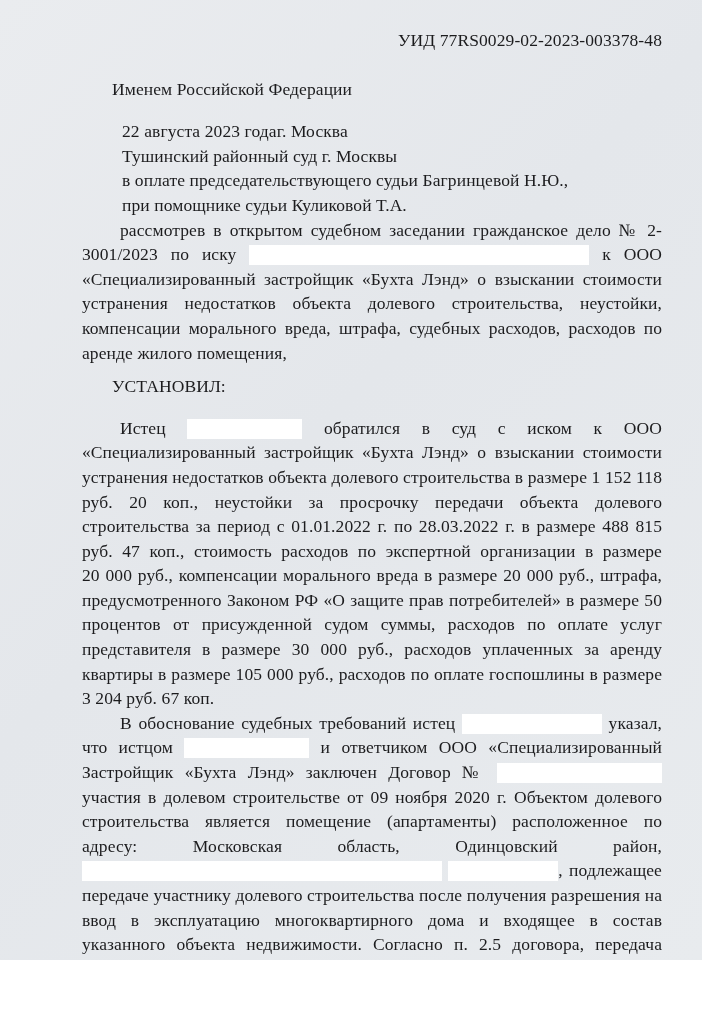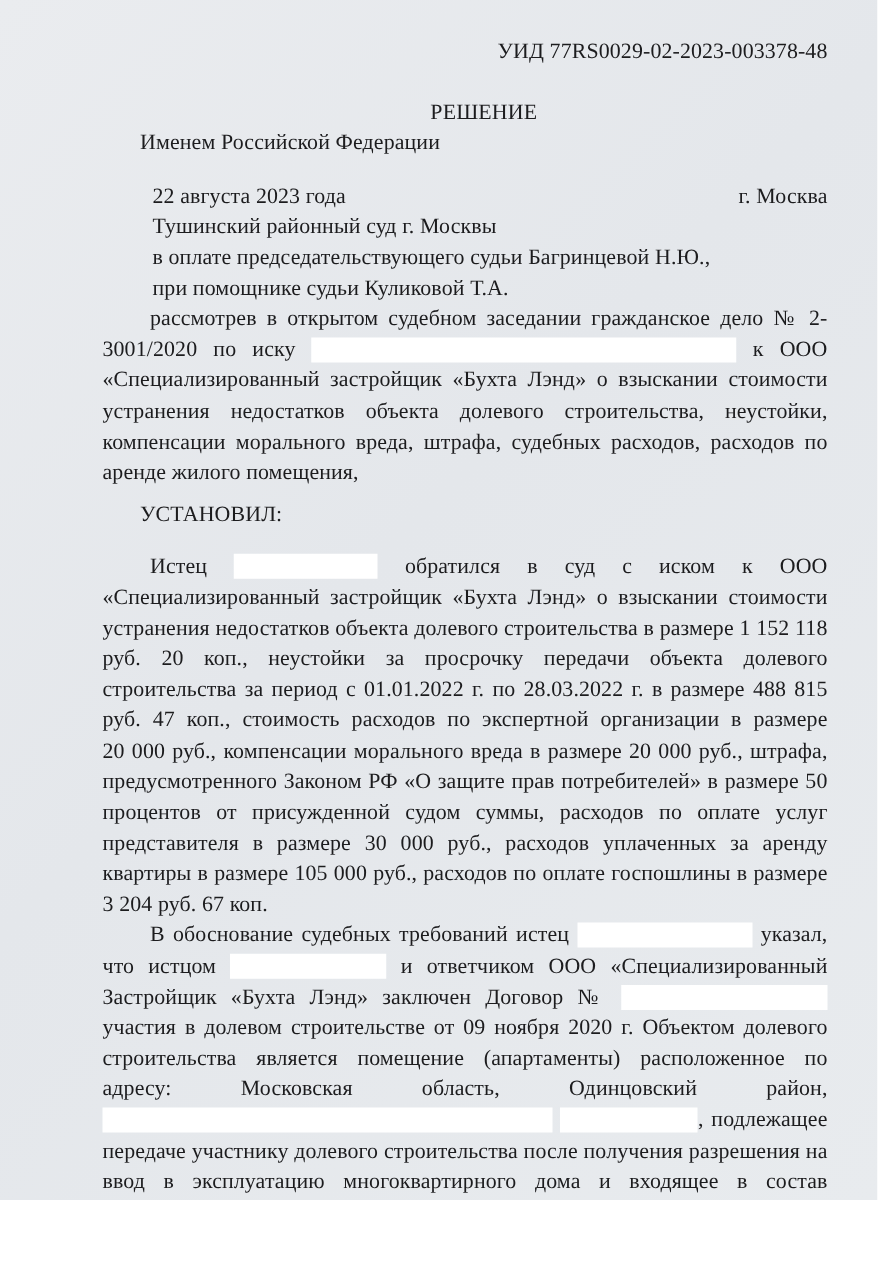--- a/index.html
+++ b/index.html
@@ -32,21 +32,20 @@
     margin: 8px 0 0 0;
     padding-left: 30px;
   }
   .subtitle {
     text-align: left;
     margin: 0 0 18px 0;
     padding-left: 30px;
   }
   .date-row {
     display: flex;
-    justify-content: space-between;
     padding-left: 40px;
   }
   .intro-line { padding-left: 40px; }
   p.para {
     text-align: justify;
     text-indent: 38px;
     margin: 0;
   }
   .heading {
     margin: 9px 0 17px 0;
@@ -67,33 +66,32 @@
   .w360 { width: 360px; }
 </style>
 </head>
 <body>
 
 <div class="page">
   <div class="content">
 
     <div class="uid">УИД 77RS0029-02-2023-003378-48</div>
 
-    <div class="title">РЕШЕНИЕ</div>
     <div class="subtitle">Именем Российской Федерации</div>
 
     <div class="date-row">
       <span>22 августа 2023 года</span>
       <span>г. Москва</span>
     </div>
 
     <div class="intro-line">Тушинский районный суд г. Москвы</div>
     <div class="intro-line">в оплате председательствующего судьи Багринцевой Н.Ю.,</div>
     <div class="intro-line">при помощнике судьи Куликовой Т.А.</div>
 
-    <p class="para"><span>рассмотрев в открытом судебном заседании гражданское дело № 2-3001/2020 по иску</span>
+    <p class="para"><span>рассмотрев в открытом судебном заседании гражданское дело № 2-3001/2023 по иску</span>
       <span class="redact w340"></span>
       <span>к ООО «Специализированный застройщик «Бухта Лэнд» о взыскании стоимости устранения недостатков объекта долевого строительства, неустойки, компенсации морального вреда, штрафа, судебных расходов, расходов по аренде жилого помещения,</span></p>
 
     <div class="heading">УСТАНОВИЛ:</div>
 
     <p class="para"><span>Истец</span>
       <span class="redact w115"></span>
       <span>обратился в суд с иском к ООО «Специализированный застройщик «Бухта Лэнд» о взыскании стоимости устранения недостатков объекта долевого строительства в размере 1&nbsp;152&nbsp;118 руб. 20 коп., неустойки за просрочку передачи объекта долевого строительства за период с 01.01.2022 г. по 28.03.2022 г. в размере 488&nbsp;815 руб. 47 коп.,  стоимость расходов по экспертной организации в размере 20&nbsp;000 руб., компенсации морального вреда в размере 20&nbsp;000 руб., штрафа, предусмотренного Законом РФ «О защите прав потребителей» в размере 50 процентов от присужденной судом суммы, расходов по оплате услуг представителя в размере 30&nbsp;000 руб., расходов уплаченных за аренду квартиры в размере 105&nbsp;000 руб., расходов по оплате госпошлины в размере 3&nbsp;204 руб. 67 коп.</span></p>
 
     <p class="para"><span>В обоснование судебных требований истец</span>

